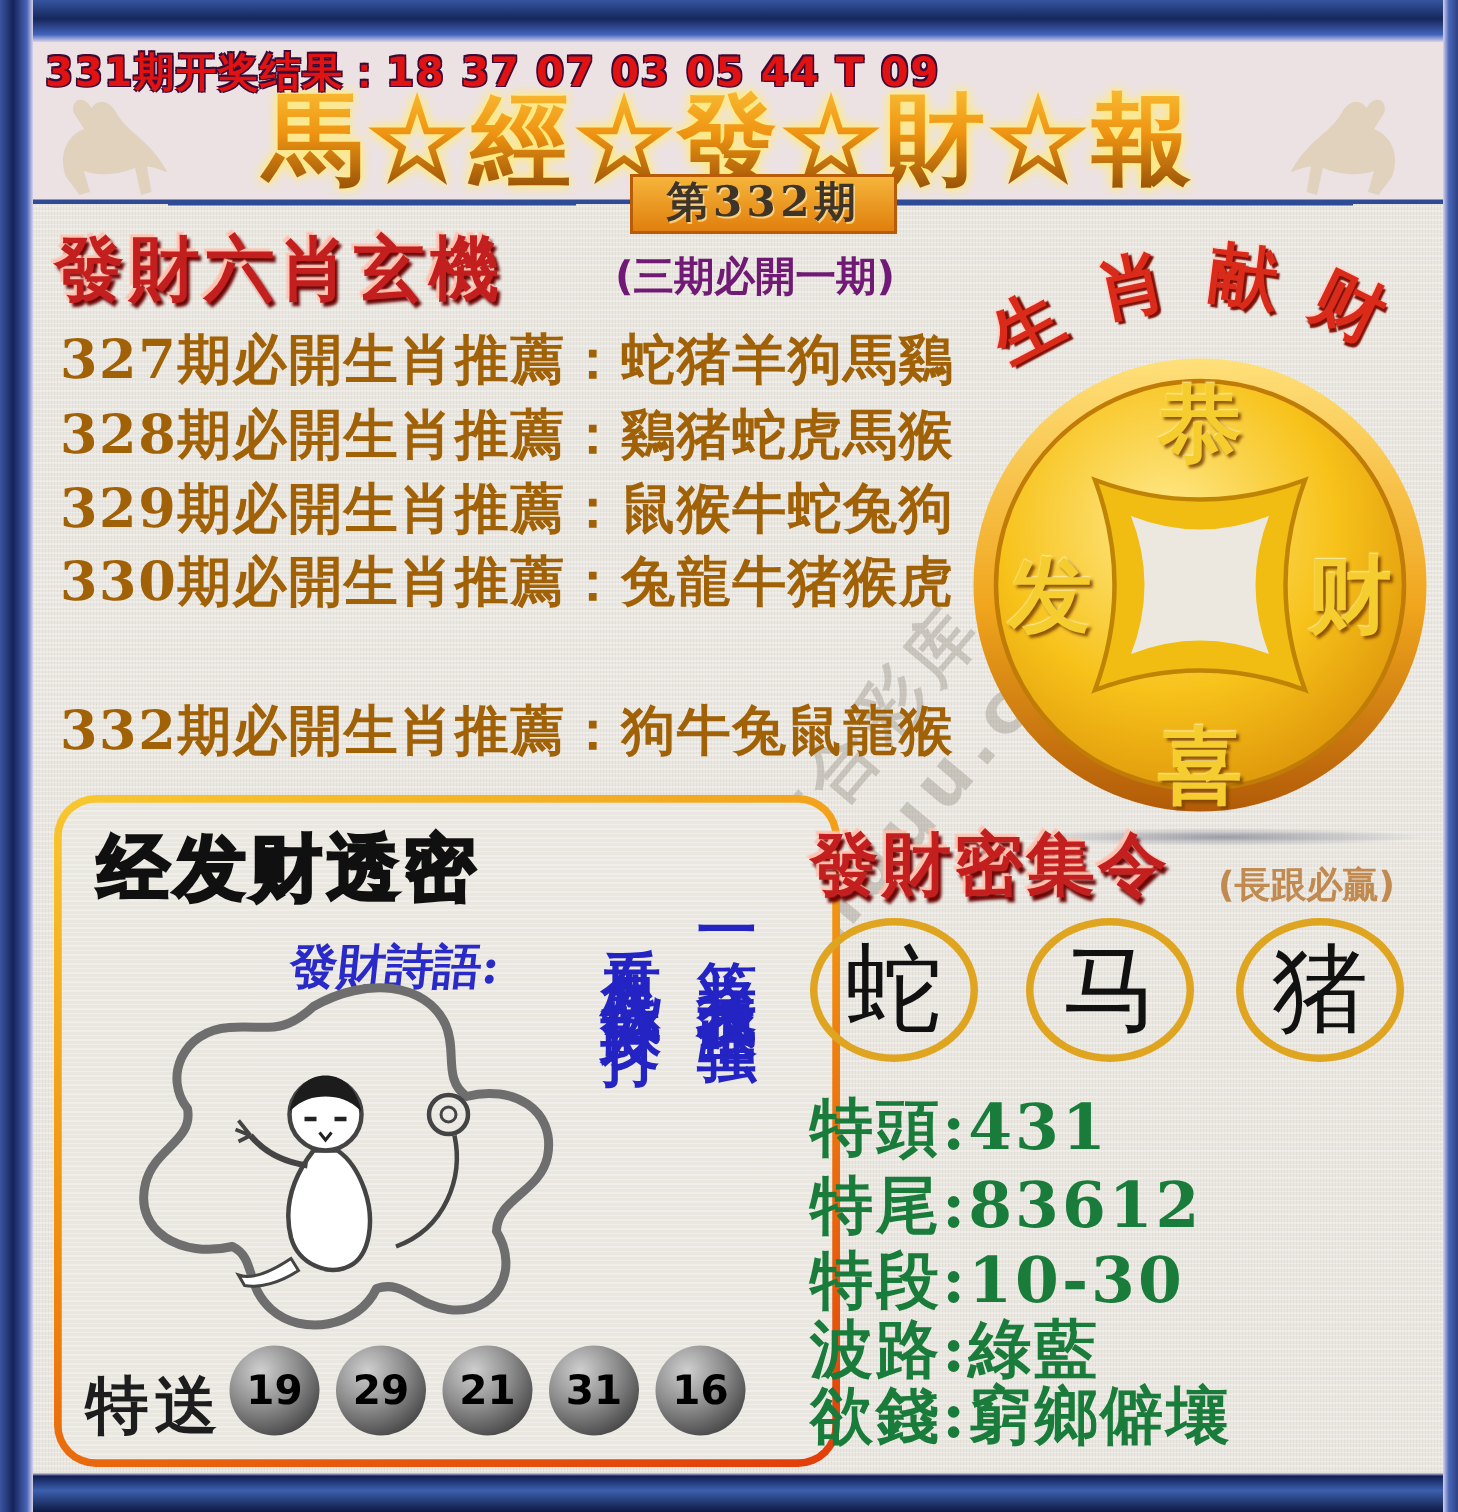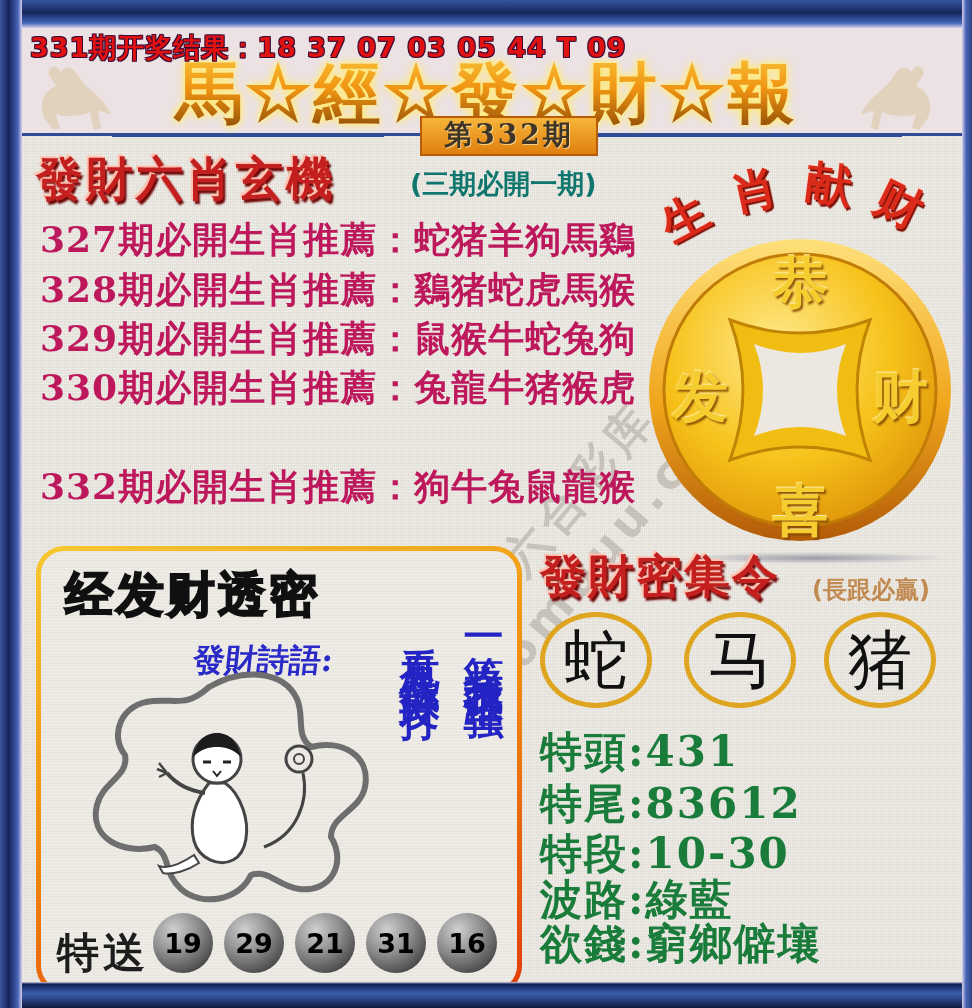--- a/index.html
+++ b/index.html
@@ -37,40 +37,40 @@
   
   .badge-line{position:absolute;height:3px;top:134px;background:#2e4c96;z-index:3;}
   .issue-badge{position:absolute;left:388px;top:116px;width:174px;height:36px;z-index:4;
     background:linear-gradient(180deg,#f6b53a,#e07f0e);border:2px solid #b85c08;
     text-align:center;line-height:34px;font-size:28px;font-weight:bold;color:#3f3428;
     letter-spacing:3px;font-family:"DejaVu Serif",serif;text-shadow:1px 1px 0 rgba(255,236,180,.7);margin-left:32px;}
   
   .red3d{color:#c41f1f;font-weight:bold;
     text-shadow:-2px -2px 1px #ffc2b0,2px 3px 2px #6e0505;}
   .sixiao-title{position:absolute;left:36px;top:148px;font-size:47px;letter-spacing:3px;z-index:3;}
-  .sixiao-sub{position:absolute;left:410px;top:166px;font-size:27px;color:#0f766e;
+  .sixiao-sub{position:absolute;left:410px;top:166px;font-size:27px;color:#701a75;
     font-weight:bold;z-index:3;}
   .sixiao-row{position:absolute;left:40px;width:600px;font-size:36px;font-weight:bold;
-    color:#be185d;font-family:"DejaVu Serif",serif;letter-spacing:1px;z-index:3;}
+    color:#a16207;font-family:"DejaVu Serif",serif;letter-spacing:1px;z-index:3;}
   
   .zchar{position:absolute;font-size:46px;font-weight:bold;color:#d92a1a;z-index:3;
     font-family:"DejaVu Serif",serif;text-shadow:2px 2px 1px #7e0f05,-1px -1px 0 #ffd2c8;}
   .coin-wrap{position:absolute;left:648px;top:238px;width:304px;height:304px;z-index:3;}
   .coin-char{position:absolute;font-size:56px;font-weight:bold;color:#f6cd2e;z-index:4;
     font-family:"DejaVu Serif",serif;text-shadow:2px 2px 2px rgba(125,66,0,.85),0 -1px 1px #fff3b5;}
   .coin-shadow{position:absolute;left:680px;top:552px;width:270px;height:12px;z-index:2;
     background:radial-gradient(ellipse at center,rgba(90,95,120,.55),rgba(90,95,120,0) 70%);}
   
   .watermark{position:absolute;left:320px;top:448px;width:560px;text-align:center;z-index:2;
     transform:rotate(-50deg);font-size:46px;letter-spacing:6px;color:rgba(128,122,110,.32);
     font-weight:bold;}
   
-  .poem-box{position:absolute;left:36px;top:530px;width:486px;height:448px;z-index:3;
+  .poem-box{position:absolute;left:36px;top:530px;width:524px;height:448px;z-index:3;
     border-radius:28px;padding:5px;box-sizing:border-box;
-    background:linear-gradient(160deg,#f8c830,#f09010 45%,#e23c0a);margin-top:16px;}
+    background:linear-gradient(160deg,#f8c830,#f09010 45%,#e23c0a);}
   .poem-inner{position:relative;width:100%;height:100%;border-radius:23px;background:#eae7e1;
     background-image:repeating-linear-gradient(0deg,rgba(255,255,255,.28) 0 1px,transparent 1px 3px);}
   .poem-title{position:absolute;left:24px;top:12px;font-size:48px;font-weight:900;color:#101010;
     letter-spacing:3px;-webkit-text-stroke:2px #101010;}
   .poem-label{position:absolute;left:152px;top:88px;font-size:32px;font-weight:bold;
     color:#2a2ac8;transform:skewX(-6deg);font-family:"DejaVu Serif",serif;}
   .poem-col{position:absolute;top:64px;height:344px;writing-mode:vertical-rl;
     font-size:40px;font-weight:bold;color:#2424c4;letter-spacing:9px;z-index:4;
     font-family:"DejaVu Serif",serif;}
   .ts-label{position:absolute;left:16px;top:374px;font-size:42px;color:#1d1d1d;

